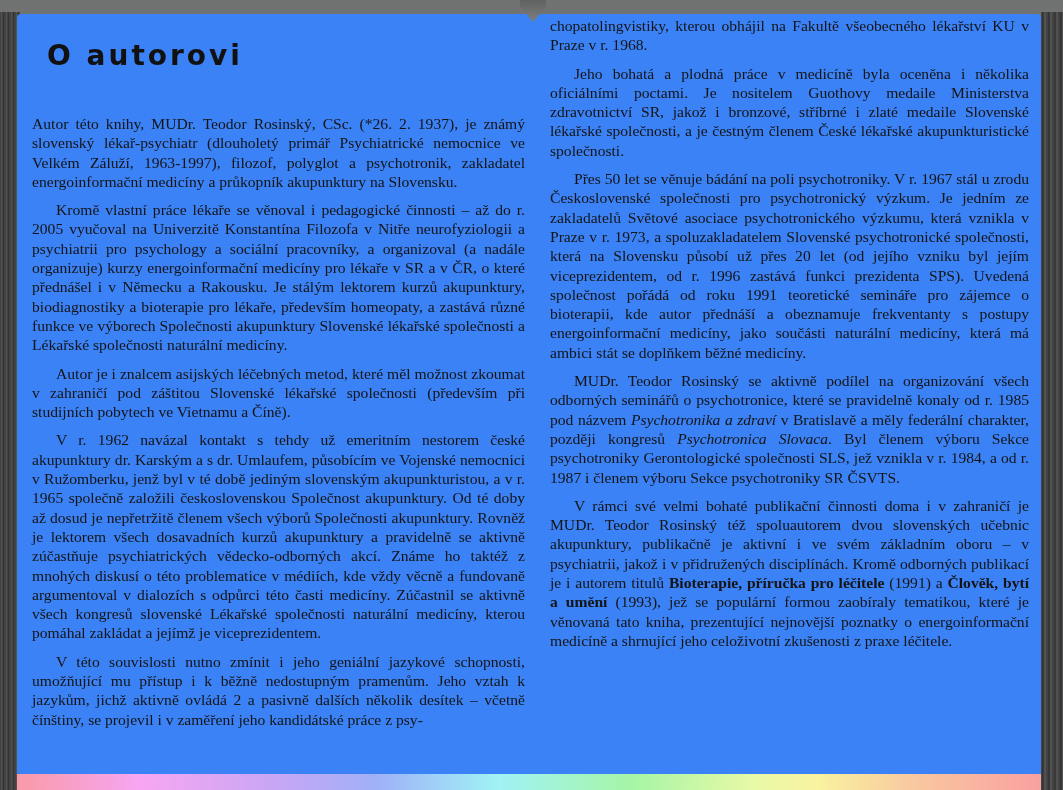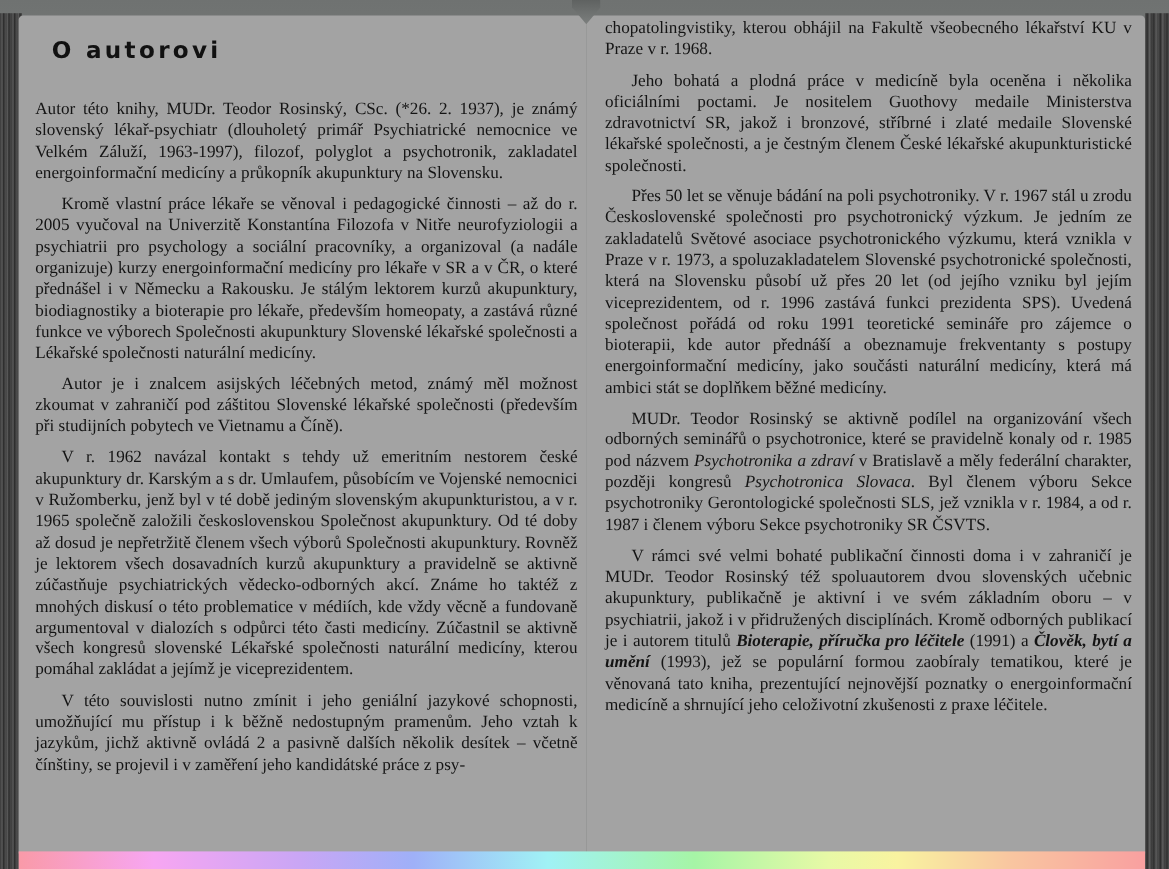--- a/index.html
+++ b/index.html
@@ -10,62 +10,62 @@
   }
   .book-edge-left {
     position: absolute; left: 0; top: 12px; width: 20px; height: 778px;
     background: repeating-linear-gradient(90deg, #3a3a3a 0px, #5a5a5a 2px, #2c2c2c 3px, #4a4a4a 5px);
   }
   .book-edge-right {
     position: absolute; right: 0; top: 12px; width: 22px; height: 778px;
     background: repeating-linear-gradient(90deg, #4a4a4a 0px, #2e2e2e 2px, #5c5c5c 4px, #3a3a3a 6px);
   }
   .page {
-    position: absolute; top: 14px; height: 762px; background: #a3a3a3; overflow: hidden;
+    position: absolute; top: 14px; height: 762px; background: #3b82f6; overflow: hidden;
   }
   .page-left { left: 17px; width: 516px; border-top-left-radius: 4px; }
   .page-right { left: 533px; width: 508px; top: 14px; border-top-right-radius: 4px; }
   .gutter {
     position: absolute; left: 520px; top: 0; width: 26px; height: 22px;
     background: linear-gradient(180deg, #5f6261, #7c7f7e);
     clip-path: polygon(0 0, 100% 0, 100% 30%, 50% 100%, 0 30%);
   }
   .rainbow {
     position: absolute; left: 17px; right: 22px; bottom: 0; height: 16px;
     background: linear-gradient(90deg, #f99aa8 0%, #f7a6f2 12%, #c9a6f5 25%, #9fb0f8 35%, #a0f2f5 47%, #a6f5a6 60%, #e8f9a6 72%, #f9f3a0 78%, #f9c6a0 88%, #f9a0a0 100%);
   }
   .heading {
     position: absolute; left: 30px; top: 6px;
-    font-family: "DejaVu Sans", sans-serif; font-weight: bold; font-size: 21px;
+    font-family: "DejaVu Sans", sans-serif; font-weight: bold; font-size: 28px;
     letter-spacing: 3px; color: #111;
   }
   .col {
     position: absolute; color: #141414;
     font-size: 15.6px; line-height: 19.3px; text-align: justify; hyphens: manual;
   }
-  .col-left { left: 15px; top: 76px; width: 493px; }
+  .col-left { left: 15px; top: 100px; width: 493px; }
   .col-right { left: 17px; top: 2px; width: 479px; }
   .col p { margin: 0 0 9px 0; text-indent: 24px; }
   .col p.noindent { text-indent: 0; }
   .col p.first { text-indent: 0; }
   em { }
-  .bi { font-weight: bold; font-style: italic; }
+  .bi { font-weight: bold; }
 </style>
 </head>
 <body>
 
 <div class="book-edge-left"></div>
 <div class="book-edge-right"></div>
 
 <div class="page page-left">
   <h1 class="heading">O autorovi</h1>
   <div class="col col-left">
     <p class="first">Autor této knihy, MUDr. Teodor Rosinský, CSc. (*26. 2. 1937), je známý slovenský lékař-psychiatr (dlouholetý primář Psychiatrické nemocnice ve Velkém Záluží, 1963-1997), filozof, polyglot a psychotronik, zakladatel energoinformační medicíny a průkopník akupunktury na Slovensku.</p>
     <p>Kromě vlastní práce lékaře se věnoval i pedagogické činnosti – až do r. 2005 vyučoval na Univerzitě Konstantína Filozofa v Nitře neurofyziologii a psychiatrii pro psychology a sociální pracovníky, a organizoval (a nadále organizuje) kurzy energoinformační medicíny pro lékaře v SR a v ČR, o které přednášel i v Německu a Rakousku. Je stálým lektorem kurzů akupunktury, biodiagnostiky a bioterapie pro lékaře, především homeopaty, a zastává různé funkce ve výborech Společnosti akupunktury Slovenské lékařské společnosti a Lékařské společnosti naturální medicíny.</p>
-    <p>Autor je i znalcem asijských léčebných metod, známý měl možnost zkoumat v zahraničí pod záštitou Slovenské lékařské společnosti (především při studijních pobytech ve Vietnamu a Číně).</p>
+    <p>Autor je i znalcem asijských léčebných metod, které měl možnost zkoumat v zahraničí pod záštitou Slovenské lékařské společnosti (především při studijních pobytech ve Vietnamu a Číně).</p>
     <p>V r. 1962 navázal kontakt s tehdy už emeritním nestorem české akupunktury dr. Karským a s dr. Umlaufem, působícím ve Vojenské nemocnici v Ružomberku, jenž byl v té době jediným slovenským akupunkturistou, a v r. 1965 společně založili československou Společnost akupunktury. Od té doby až dosud je nepřetržitě členem všech výborů Společnosti akupunktury. Rovněž je lektorem všech dosavadních kurzů akupunktury a pravidelně se aktivně zúčastňuje psychiatrických vědecko-odborných akcí. Známe ho taktéž z mnohých diskusí o této problematice v médiích, kde vždy věcně a fundovaně argumentoval v dialozích s odpůrci této časti medicíny. Zúčastnil se aktivně všech kongresů slovenské Lékařské společnosti naturální medicíny, kterou pomáhal zakládat a jejímž je viceprezidentem.</p>
     <p>V této souvislosti nutno zmínit i jeho geniální jazykové schopnosti, umožňující mu přístup i k běžně nedostupným pramenům. Jeho vztah k jazykům, jichž aktivně ovládá 2 a pasivně dalších několik desítek – včetně čínštiny, se projevil i v zaměření jeho kandidátské práce z psy-</p>
   </div>
 </div>
 
 <div class="page page-right">
   <div class="col col-right">
     <p class="noindent">chopatolingvistiky, kterou obhájil na Fakultě všeobecného lékařství KU v Praze v r. 1968.</p>
     <p>Jeho bohatá a plodná práce v medicíně byla oceněna i několika oficiálními poctami. Je nositelem Guothovy medaile Ministerstva zdravotnictví SR, jakož i bronzové, stříbrné i zlaté medaile Slovenské lékařské společnosti, a je čestným členem České lékařské akupunkturistické společnosti.</p>
     <p>Přes 50 let se věnuje bádání na poli psychotroniky. V r. 1967 stál u zrodu Československé společnosti pro psychotronický výzkum. Je jedním ze zakladatelů Světové asociace psychotronického výzkumu, která vznikla v Praze v r. 1973, a spoluzakladatelem Slovenské psychotronické společnosti, která na Slovensku působí už přes 20 let (od jejího vzniku byl jejím viceprezidentem, od r. 1996 zastává funkci prezidenta SPS). Uvedená společnost pořádá od roku 1991 teoretické semináře pro zájemce o bioterapii, kde autor přednáší a obeznamuje frekventanty s postupy energoinformační medicíny, jako součásti naturální medicíny, která má ambici stát se doplňkem běžné medicíny.</p>

